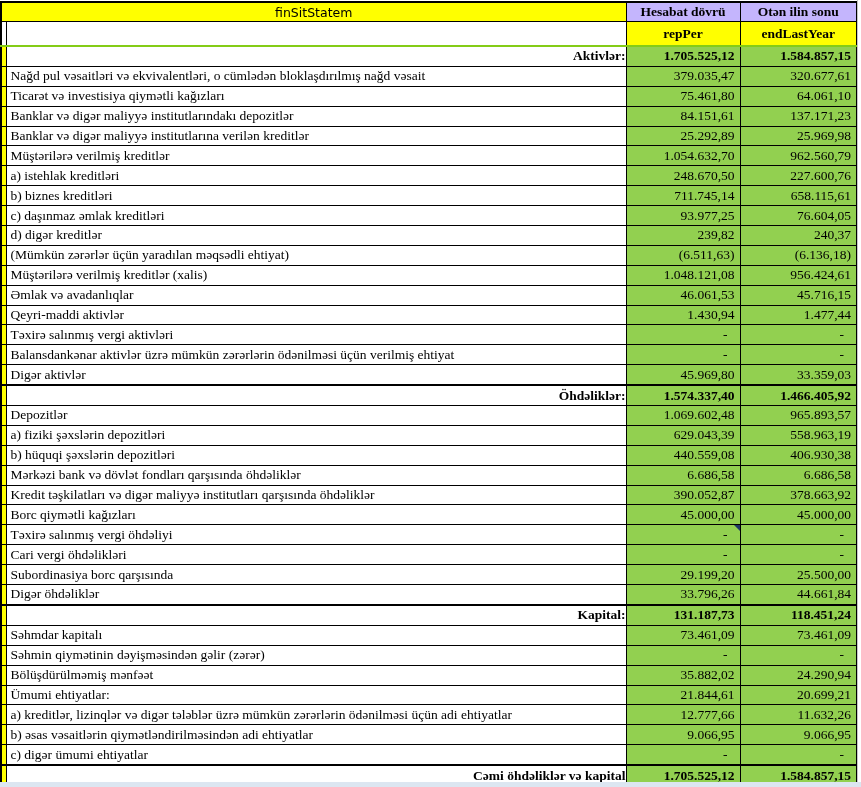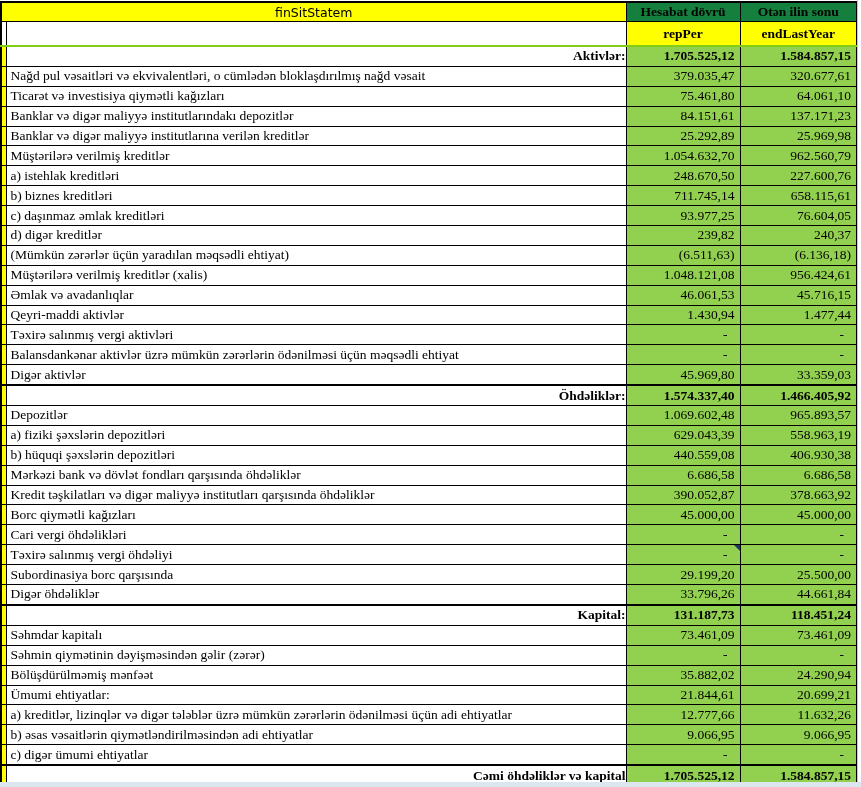--- a/index.html
+++ b/index.html
@@ -7,21 +7,21 @@
          font-family:"Liberation Serif", serif;color:#000;}
   table{border-collapse:collapse;table-layout:fixed;width:856px;
         border:2px solid #000;border-bottom:3px solid #000;margin-top:1px;}
   td{border:1px solid #000;overflow:hidden;white-space:nowrap;vertical-align:middle;
      font-size:13.5px;height:18.9px;padding:0;}
   
   tr.hdr1 td{height:18px;}
   tr.hdr2 td{height:23px;border-bottom:2px solid #84cc16;}
   td.title{background:var(--yellow);text-align:center;
            font-family:"DejaVu Sans", sans-serif;font-size:12.5px;}
-  td.colhead{background:#15803d;text-align:center;font-weight:bold;}
+  td.colhead{background:#c4b5fd;text-align:center;font-weight:bold;}
   td.code{background:var(--yellow);text-align:center;font-weight:bold;}
   
   td.stub{background:var(--yellow);}
   tr.hdr2 td.stub{background:#fff;}
   td.lbl{background:#fff;text-align:left;padding-left:4px;}
   td.val{background:var(--green);text-align:right;padding-right:5px;position:relative;}
   tr.section td{font-weight:bold;border-top:2px solid #000;text-align:right;}
   td.dash{padding-right:12px;}
   .corner{position:absolute;top:0;right:0;width:0;height:0;
           border-left:6px solid transparent;border-top:6px solid var(--marker);}
@@ -139,21 +139,21 @@
           <td class="val">1.477,44</td>
         </tr>
         <tr>
           <td class="stub"></td>
           <td class="lbl">Təxirə salınmış vergi aktivləri</td>
           <td class="val dash">-</td>
           <td class="val dash">-</td>
         </tr>
         <tr>
           <td class="stub"></td>
-          <td class="lbl">Balansdankənar aktivlər üzrə mümkün zərərlərin ödənilməsi üçün məqsədli ehtiyat</td>
+          <td class="lbl">Balansdankənar aktivlər üzrə mümkün zərərlərin ödənilməsi üçün verilmiş ehtiyat</td>
           <td class="val dash">-</td>
           <td class="val dash">-</td>
         </tr>
         <tr>
           <td class="stub"></td>
           <td class="lbl">Digər aktivlər</td>
           <td class="val">45.969,80</td>
           <td class="val">33.359,03</td>
         </tr>
         <tr class="section">
@@ -193,28 +193,28 @@
           <td class="val">378.663,92</td>
         </tr>
         <tr>
           <td class="stub"></td>
           <td class="lbl">Borc qiymətli kağızları</td>
           <td class="val">45.000,00</td>
           <td class="val">45.000,00</td>
         </tr>
         <tr>
           <td class="stub"></td>
-          <td class="lbl">Cari vergi öhdəlikləri</td>
-          <td class="val dash">-</td>
-          <td class="val dash">-</td>
-        </tr>
-        <tr>
-          <td class="stub"></td>
           <td class="lbl">Təxirə salınmış vergi öhdəliyi</td>
           <td class="val dash">-<span class="corner"></span></td>
+          <td class="val dash">-</td>
+        </tr>
+        <tr>
+          <td class="stub"></td>
+          <td class="lbl">Cari vergi öhdəlikləri</td>
+          <td class="val dash">-</td>
           <td class="val dash">-</td>
         </tr>
         <tr>
           <td class="stub"></td>
           <td class="lbl">Subordinasiya borc qarşısında</td>
           <td class="val">29.199,20</td>
           <td class="val">25.500,00</td>
         </tr>
         <tr>
           <td class="stub"></td>

